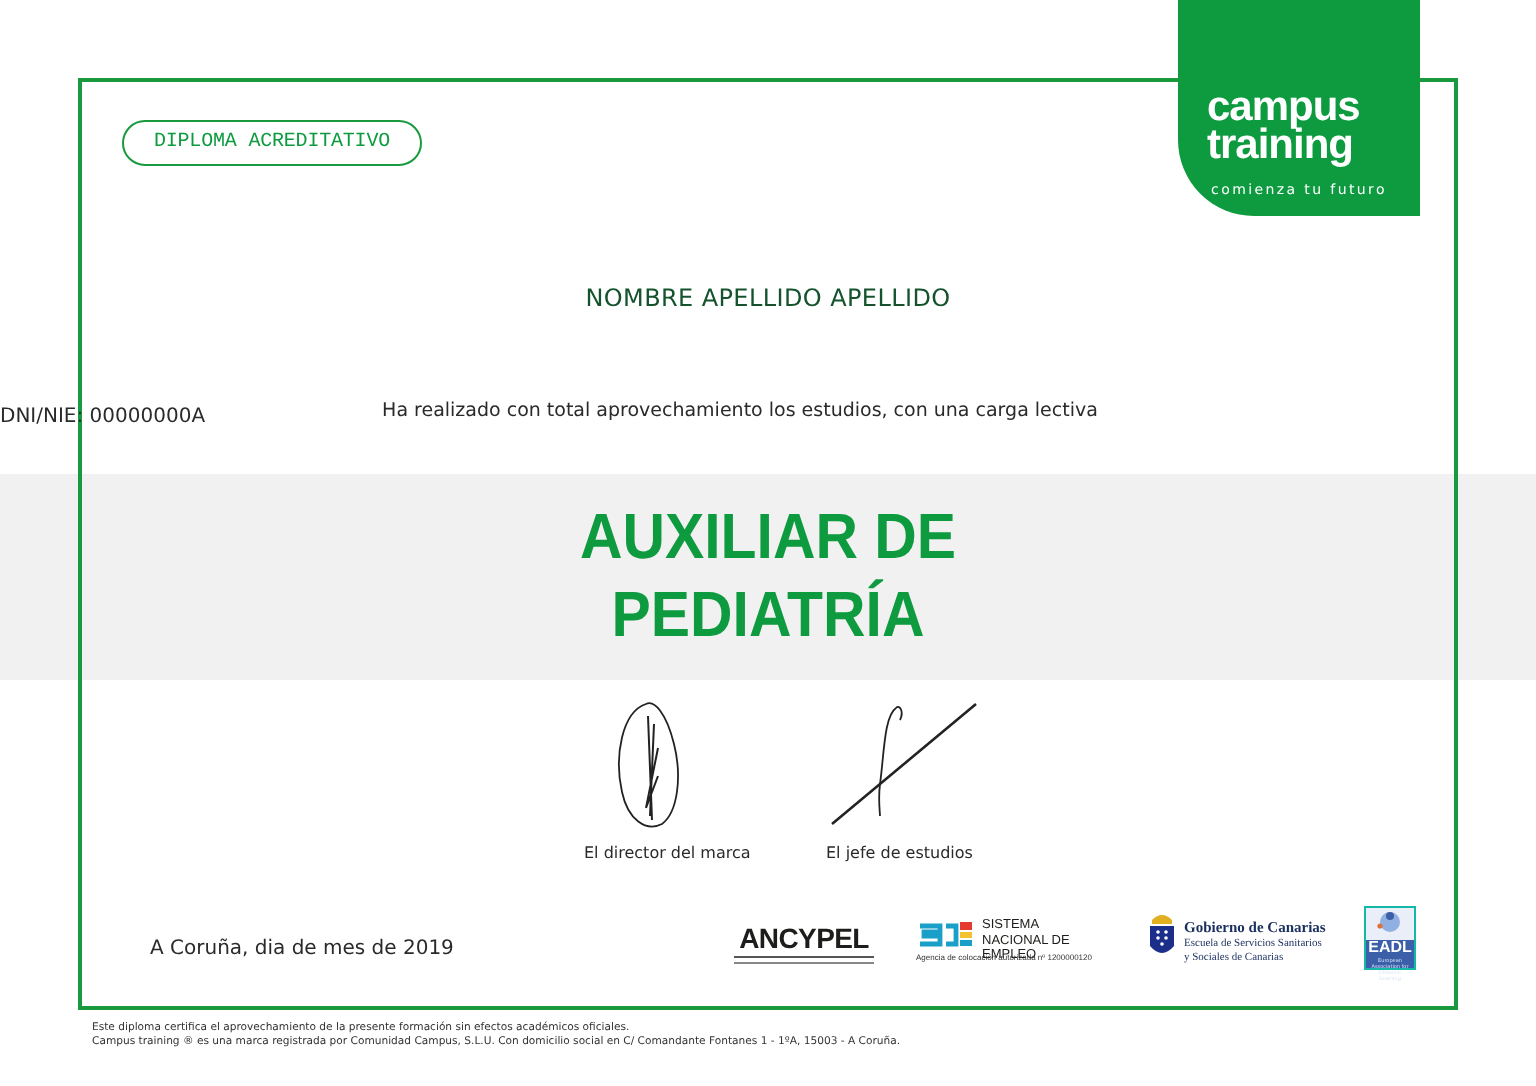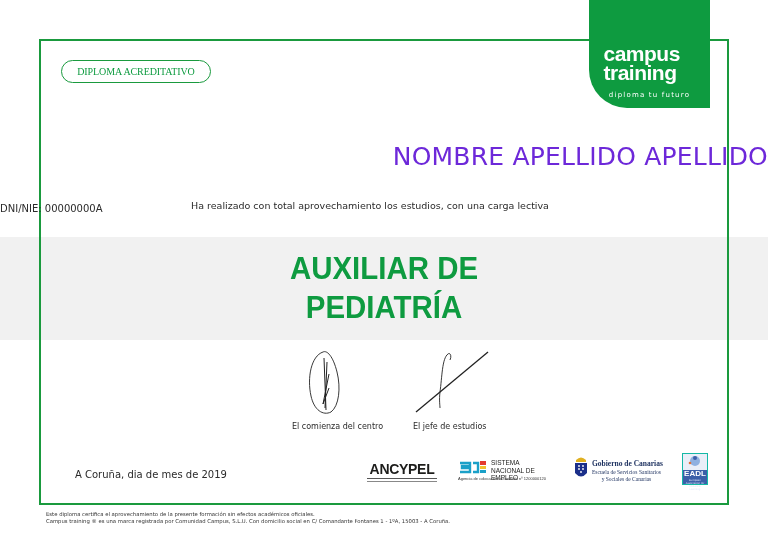--- a/index.html
+++ b/index.html
@@ -16,84 +16,84 @@
     display: flex; flex-direction: column; align-items: center; padding-top: 44px;
     color: #ffffff;
   }
   .logo-word { font-family: "Liberation Sans", sans-serif; font-weight: bold; font-size: 21px; line-height: 19px; letter-spacing: -0.5px; text-align: left; width: 92px; }
   .logo-tag { font-family: "DejaVu Sans", sans-serif; font-size: 7px; letter-spacing: 1.2px; margin-top: 9px; }
 
   .badge {
     position: absolute; left: 61px; top: 60px; width: 150px; height: 23px;
     border: 1px solid #1a9a3e; border-radius: 12px;
     display: flex; align-items: center; justify-content: center;
-    font-family: Liberation Serif, serif; font-size: 10px; color: #0e9b40; letter-spacing: -0.1px;
+    font-family: Liberation Mono, monospace; font-size: 10px; color: #0e9b40; letter-spacing: -0.1px;
   }
 
-  .name { position: absolute; left: 0; width: 768px; top: 142px; text-align: right; font-family: "DejaVu Sans", sans-serif; font-size: 25px; letter-spacing: 0.2px; color: #6d28d9; }
+  .name { position: absolute; left: 0; width: 768px; top: 142px; text-align: center; font-family: "DejaVu Sans", sans-serif; font-size: 12px; letter-spacing: 0.2px; color: #14532d; }
   .dni { position: absolute; left: 0; width: 768px; top: 175px; font-family: "DejaVu Sans", sans-serif; font-size: 10px; color: #2a2a2a; margin-top: 28px; }
   .desc { position: absolute; left: 0; width: 740px; top: 199px; text-align: center; font-family: "DejaVu Sans", sans-serif; font-size: 9.5px; line-height: 14px; color: #2a2a2a; }
 
   .course { position: absolute; left: 0; width: 768px; top: 249px; text-align: center; font-family: "Liberation Sans", sans-serif; font-weight: bold; font-size: 32px; line-height: 39px; color: #0e9b40; transform: scaleX(0.92); }
 
   .sig { position: absolute; }
   .sig-label { position: absolute; font-family: "DejaVu Sans", sans-serif; font-size: 8px; color: #2a2a2a; white-space: nowrap; }
 
   .date { position: absolute; left: 75px; top: 469px; font-family: "DejaVu Sans", sans-serif; font-size: 10px; color: #2a2a2a; }
 
   .ancypel { position: absolute; left: 367px; top: 462px; width: 70px; text-align: center; }
   .ancypel-word { font-family: "Liberation Sans", sans-serif; font-weight: bold; font-size: 14px; letter-spacing: -0.3px; color: #1d1d1b; line-height: 14px; }
   .ancypel-lines { margin-top: 2px; height: 4px; border-top: 1px solid #555; border-bottom: 1px solid #888; }
 
   .sne { position: absolute; left: 458px; top: 459px; width: 100px; }
   .sne-text { position: absolute; left: 33px; top: 0; font-family: "Liberation Sans", sans-serif; font-size: 6.5px; line-height: 7.5px; color: #1d1d1b; }
   .sne-sub { position: absolute; left: 0; top: 17px; font-family: "Liberation Sans", sans-serif; font-size: 4px; color: #333; white-space: nowrap; }
 
-  .gob { position: absolute; left: 573px; top: 453px; width: 110px; height: 32px; text-align: center; }
+  .gob { position: absolute; left: 573px; top: 453px; width: 110px; height: 32px; }
   .gob-title { position: absolute; left: 19px; top: 6px; font-family: "Liberation Serif", serif; font-weight: bold; font-size: 7.5px; color: #1b2f5e; white-space: nowrap; }
   .gob-sub { position: absolute; left: 19px; top: 16px; font-family: "Liberation Serif", serif; font-size: 5.5px; line-height: 6.5px; color: #1b2f5e; white-space: nowrap; }
 
   .eadl { position: absolute; left: 682px; top: 453px; width: 26px; height: 32px; background: #3b5fa8; border: 1px solid #14b8a6; }
   .eadl-top { position: absolute; left: 0; top: 0; width: 24px; height: 16px; background: #e9eef8; }
   .eadl-word { position: absolute; left: 0; top: 15px; width: 24px; text-align: center; font-family: "Liberation Sans", sans-serif; font-weight: bold; font-size: 8px; color: #fff; }
   .eadl-small { position: absolute; left: 1px; top: 25px; width: 22px; text-align: center; font-size: 2.5px; color: #dbe4f7; line-height: 3px; }
 
   .footer { position: absolute; left: 46px; top: 511px; font-family: "DejaVu Sans", sans-serif; font-size: 5.3px; line-height: 7px; color: #333; }
 </style>
 </head>
 <body>
 
 <div class="gray-band"></div>
 <div class="frame"></div>
 
 <div class="logo-box">
   <div class="logo-word">campus</div>
   <div class="logo-word">training</div>
-  <div class="logo-tag">diploma tu futuro</div>
+  <div class="logo-tag">comienza tu futuro</div>
 </div>
 
 <div class="badge">DIPLOMA ACREDITATIVO</div>
 
 <div class="name">NOMBRE APELLIDO APELLIDO</div>
 <div class="dni">DNI/NIE: 00000000A</div>
 
 <div class="desc">
   <div>Ha realizado con total aprovechamiento los estudios, con una carga lectiva</div>
 </div>
 
 <div class="course">
   <div>AUXILIAR DE</div>
   <div>PEDIATRÍA</div>
 </div>
 
 <svg class="sig" style="left:305px; top:348px;" width="40" height="70" viewBox="0 0 40 70">
   <path d="M18 4 C 6 8, 2 30, 6 48 C 9 62, 18 68, 26 64 C 34 58, 36 40, 32 24 C 28 8, 22 2, 18 4" fill="none" stroke="#222" stroke-width="0.9"></path>
   <path d="M19 10 L 21 62 M 22 14 L 20 60 M 24 26 L 18 56 L 24 40" fill="none" stroke="#222" stroke-width="1"></path>
 </svg>
-<div class="sig-label" style="left:292px; top:422px;">El comienza del centro</div>
+<div class="sig-label" style="left:292px; top:422px;">El director del marca</div>
 
 <svg class="sig" style="left:412px; top:348px;" width="80" height="68" viewBox="0 0 80 68">
   <path d="M4 64 L 76 4" fill="none" stroke="#222" stroke-width="1.3"></path>
   <path d="M36 6 C 30 10, 30 30, 28 44 C 27 52, 28 58, 28 60" fill="none" stroke="#222" stroke-width="0.9"></path>
   <path d="M36 6 C 38 4, 40 8, 38 12" fill="none" stroke="#222" stroke-width="0.9"></path>
 </svg>
 <div class="sig-label" style="left:413px; top:422px;">El jefe de estudios</div>
 
 <div class="date">A Coruña, dia de mes de 2019</div>
 

